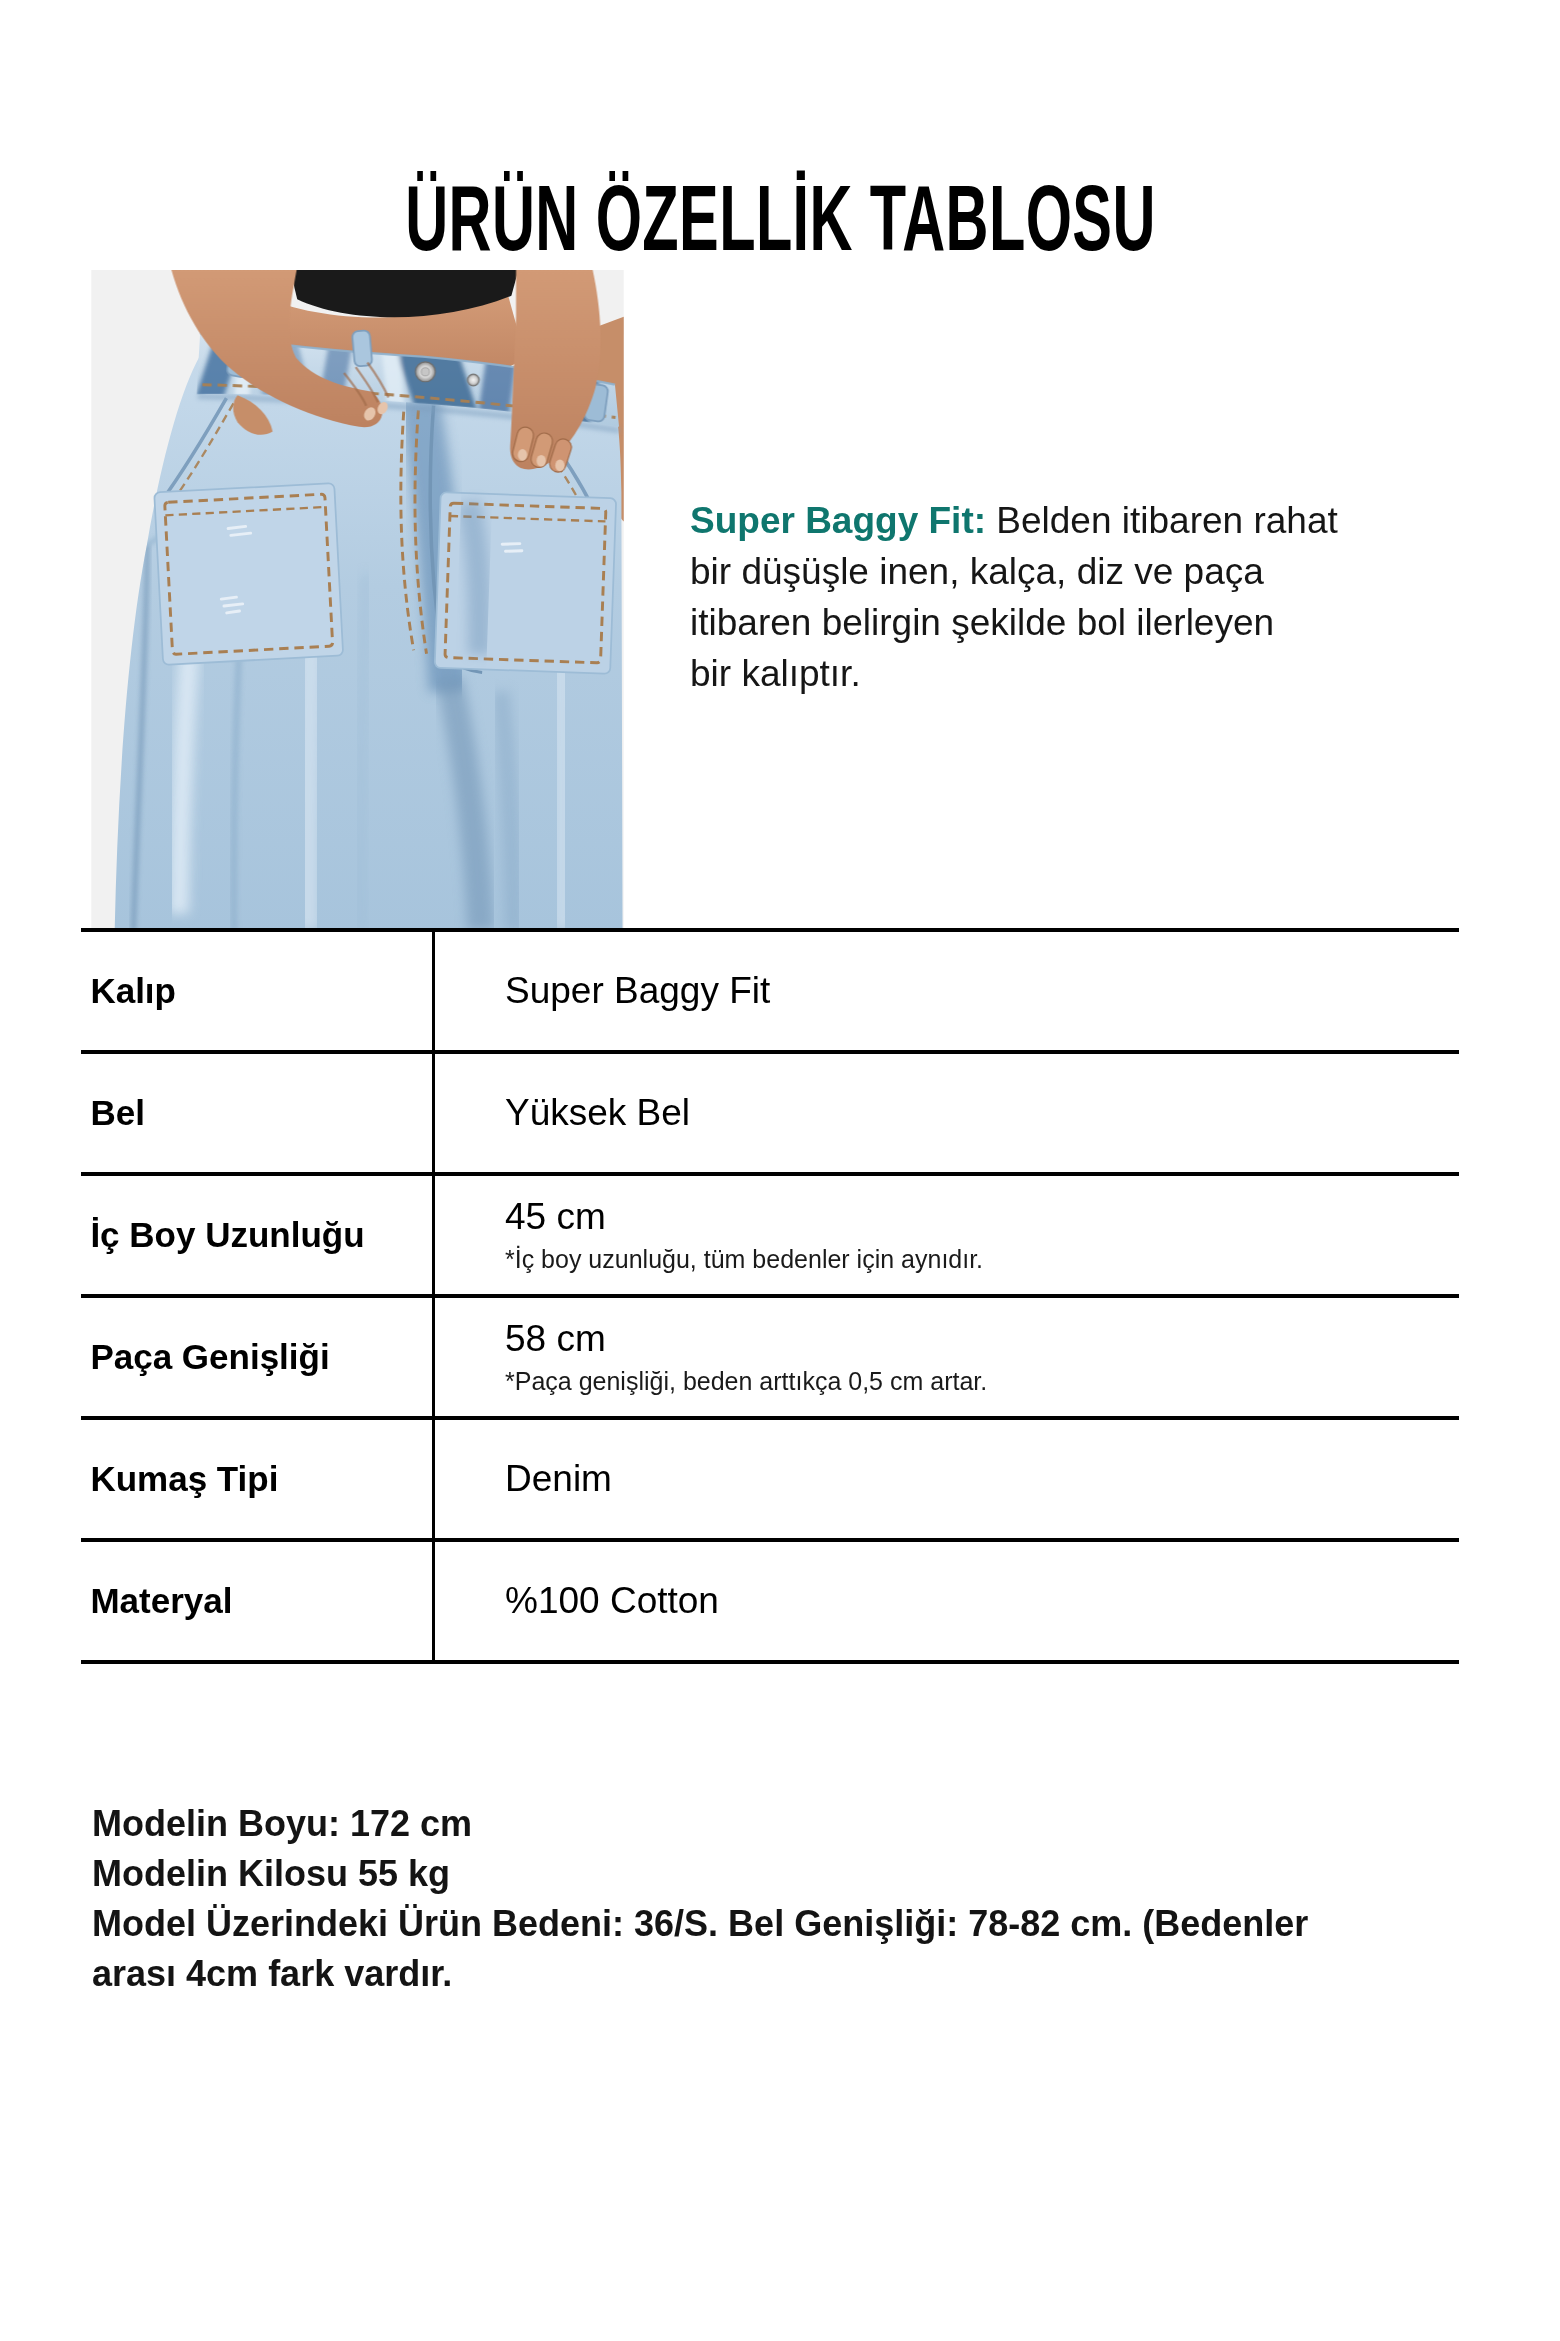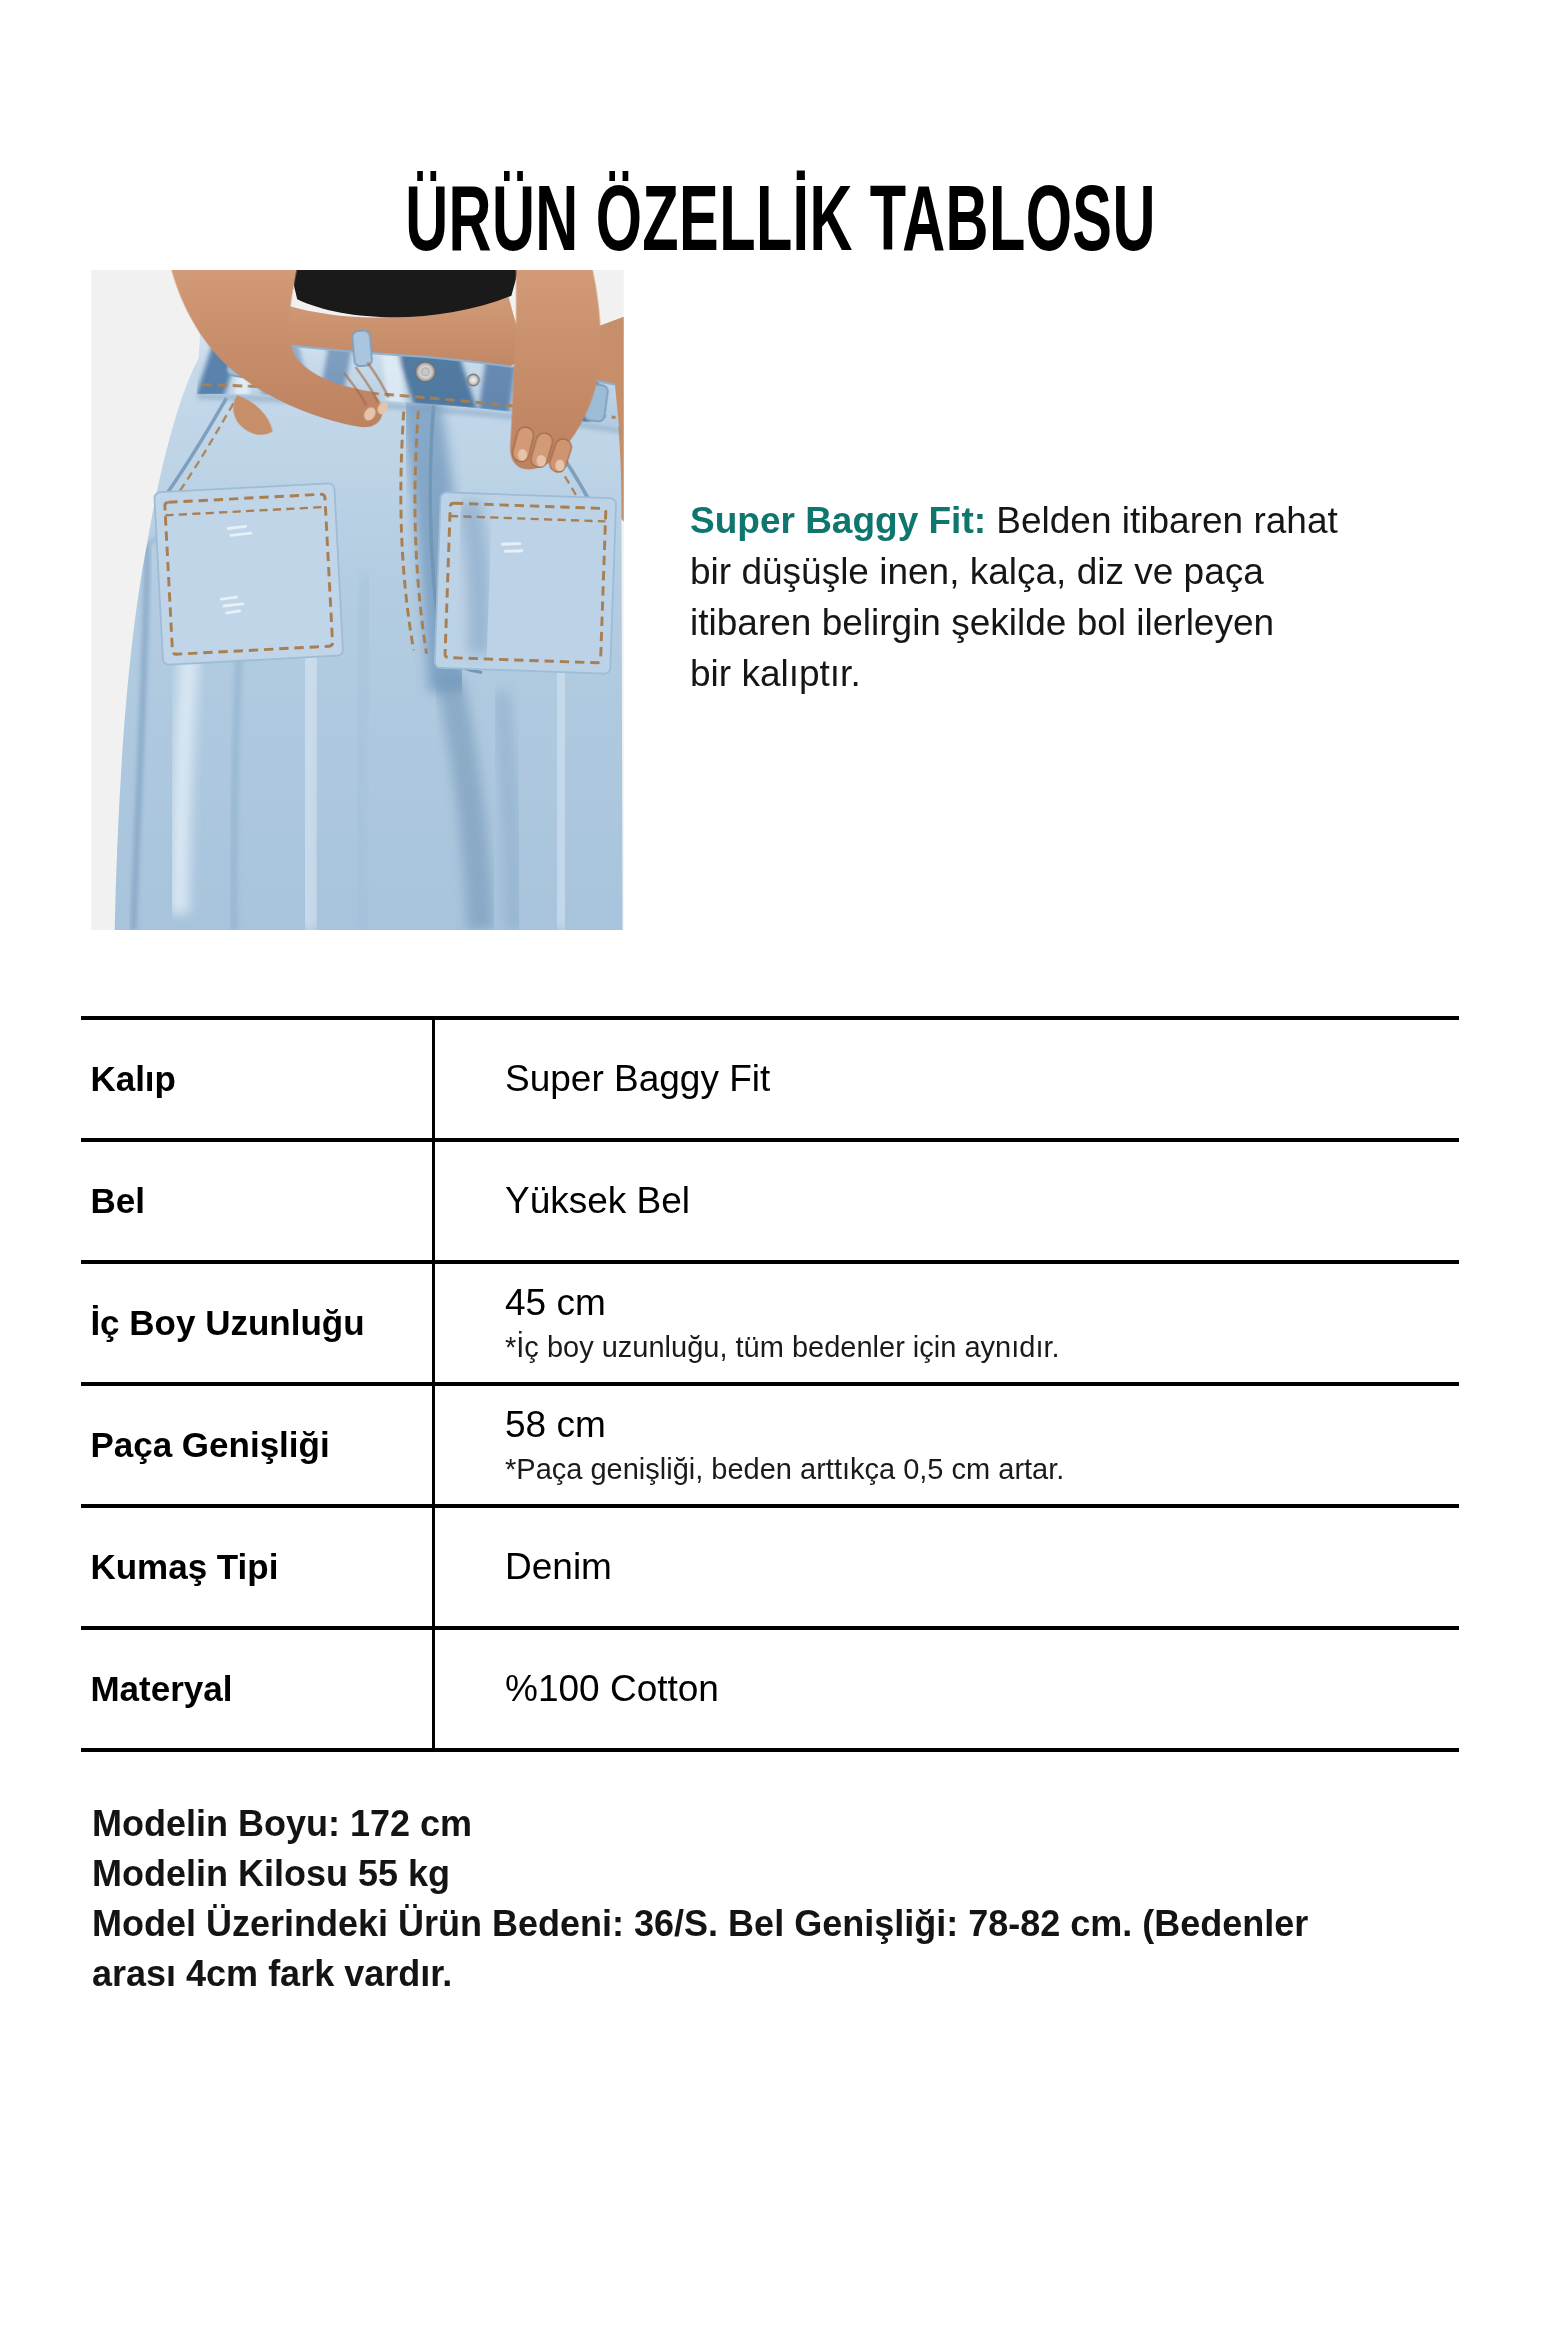--- a/index.html
+++ b/index.html
@@ -12,30 +12,30 @@
     text-align:center;font-size:93px;font-weight:bold;white-space:nowrap;
     transform:scaleX(0.64);transform-origin:50% 50%;letter-spacing:0.6px;color:#000;
   }
   .photo-wrap{position:absolute;left:91px;top:270px;width:533px;height:660px;}
   .desc{
     position:absolute;left:690px;top:495px;width:785px;margin:0;
     font-size:37px;line-height:51px;color:#161616;
   }
   .desc-line{display:block;}
   .desc b{font-weight:bold;color:#0f766e;}
-  .spec-table{position:absolute;left:81px;top:1016px;width:1378px;border-top:4.7px solid #000;}
+  .spec-table{position:absolute;left:81px;top:928px;width:1378px;border-top:4.7px solid #000;}
   .row{display:flex;height:118px;border-bottom:4.7px solid #000;align-items:stretch;}
   .cell-label{
     width:354px;border-right:3.5px solid #000;box-sizing:border-box;
     display:flex;align-items:center;padding-left:9.4px;
     font-size:35px;font-weight:bold;color:#000;
   }
   .cell-value{flex:1;display:flex;flex-direction:column;justify-content:center;padding-left:70px;}
   .value-main{font-size:37px;color:#000000;}
-  .value-note{font-size:29px;color:#1a1a1a;margin-top:7px;}
+  .value-note{font-size:25px;color:#1a1a1a;margin-top:7px;}
   .value-note:empty{display:none;}
   .footer{position:absolute;left:92px;top:1799px;margin:0;font-size:36px;line-height:50px;color:#141414;font-weight:bold;}
   .footer-line{display:block;}
 </style>
 </head>
 <body>
 
 <h1 class="page-title">ÜRÜN ÖZELLİK TABLOSU</h1>
 
 <div class="photo-wrap">

